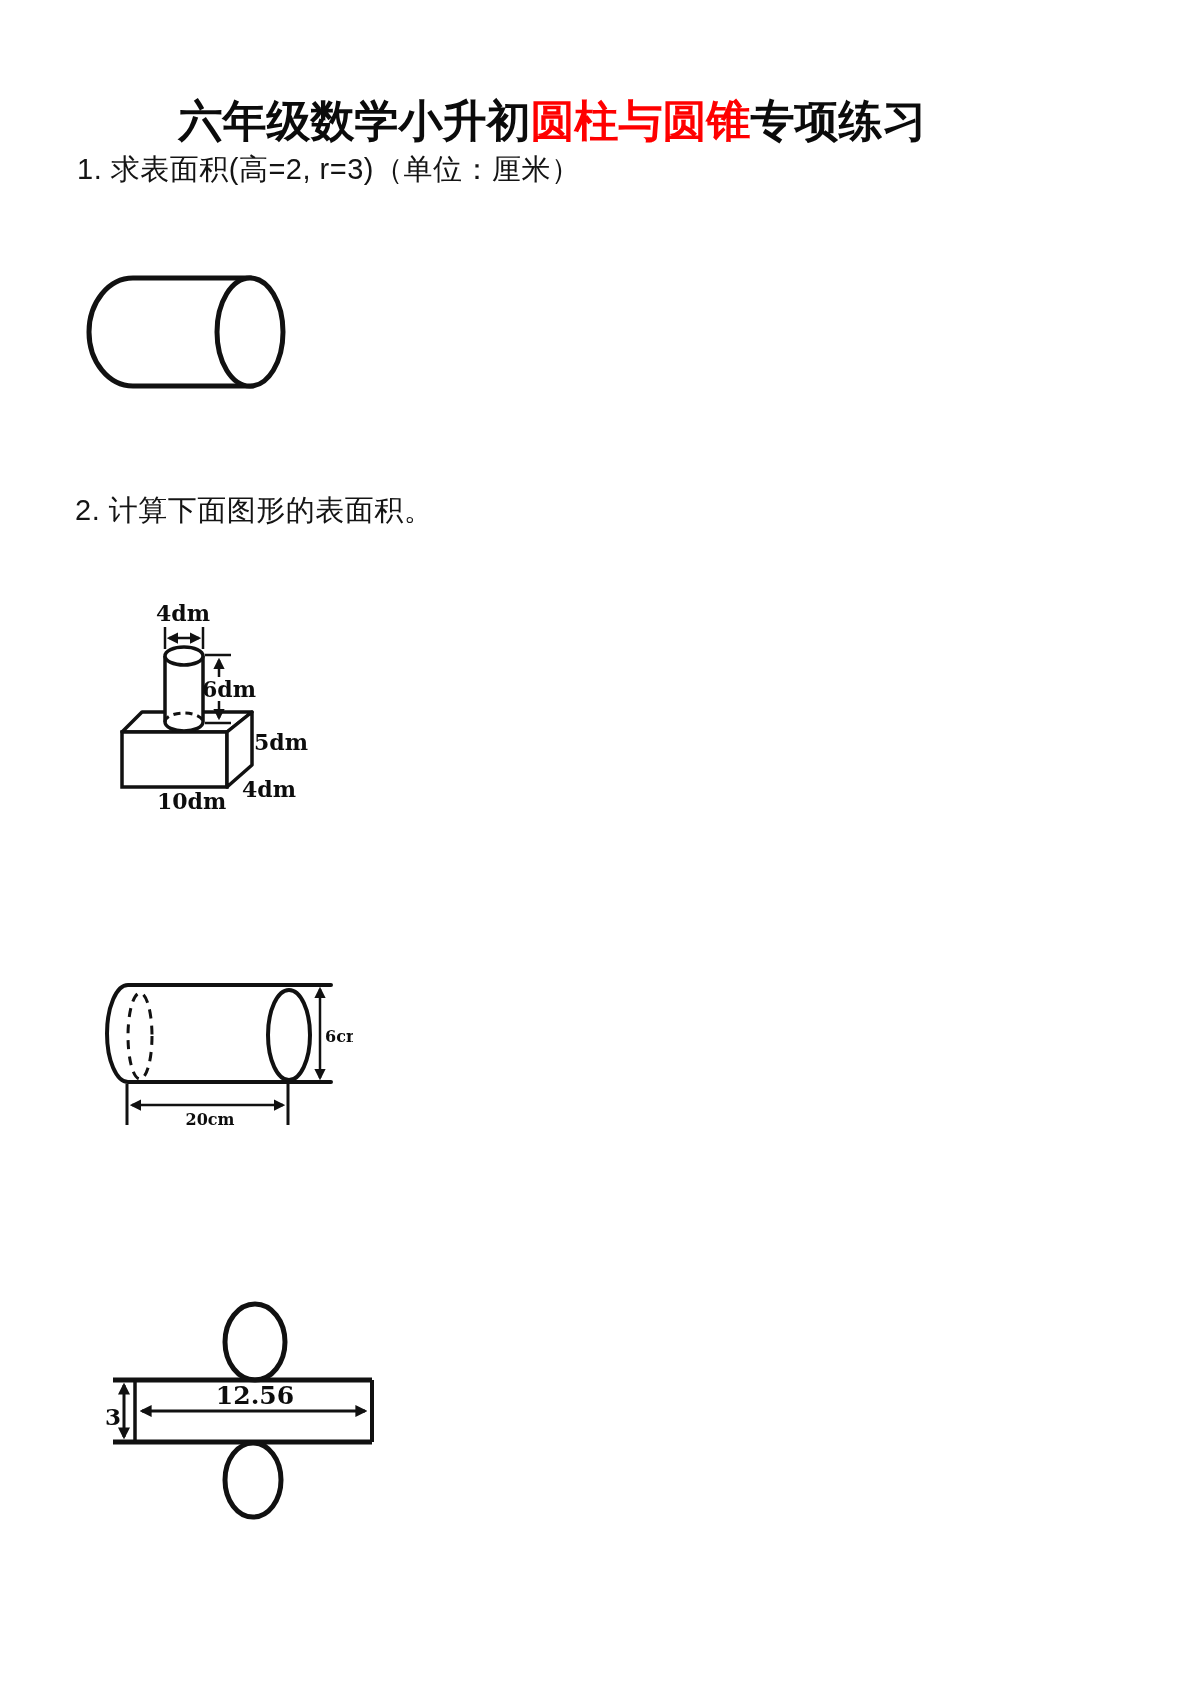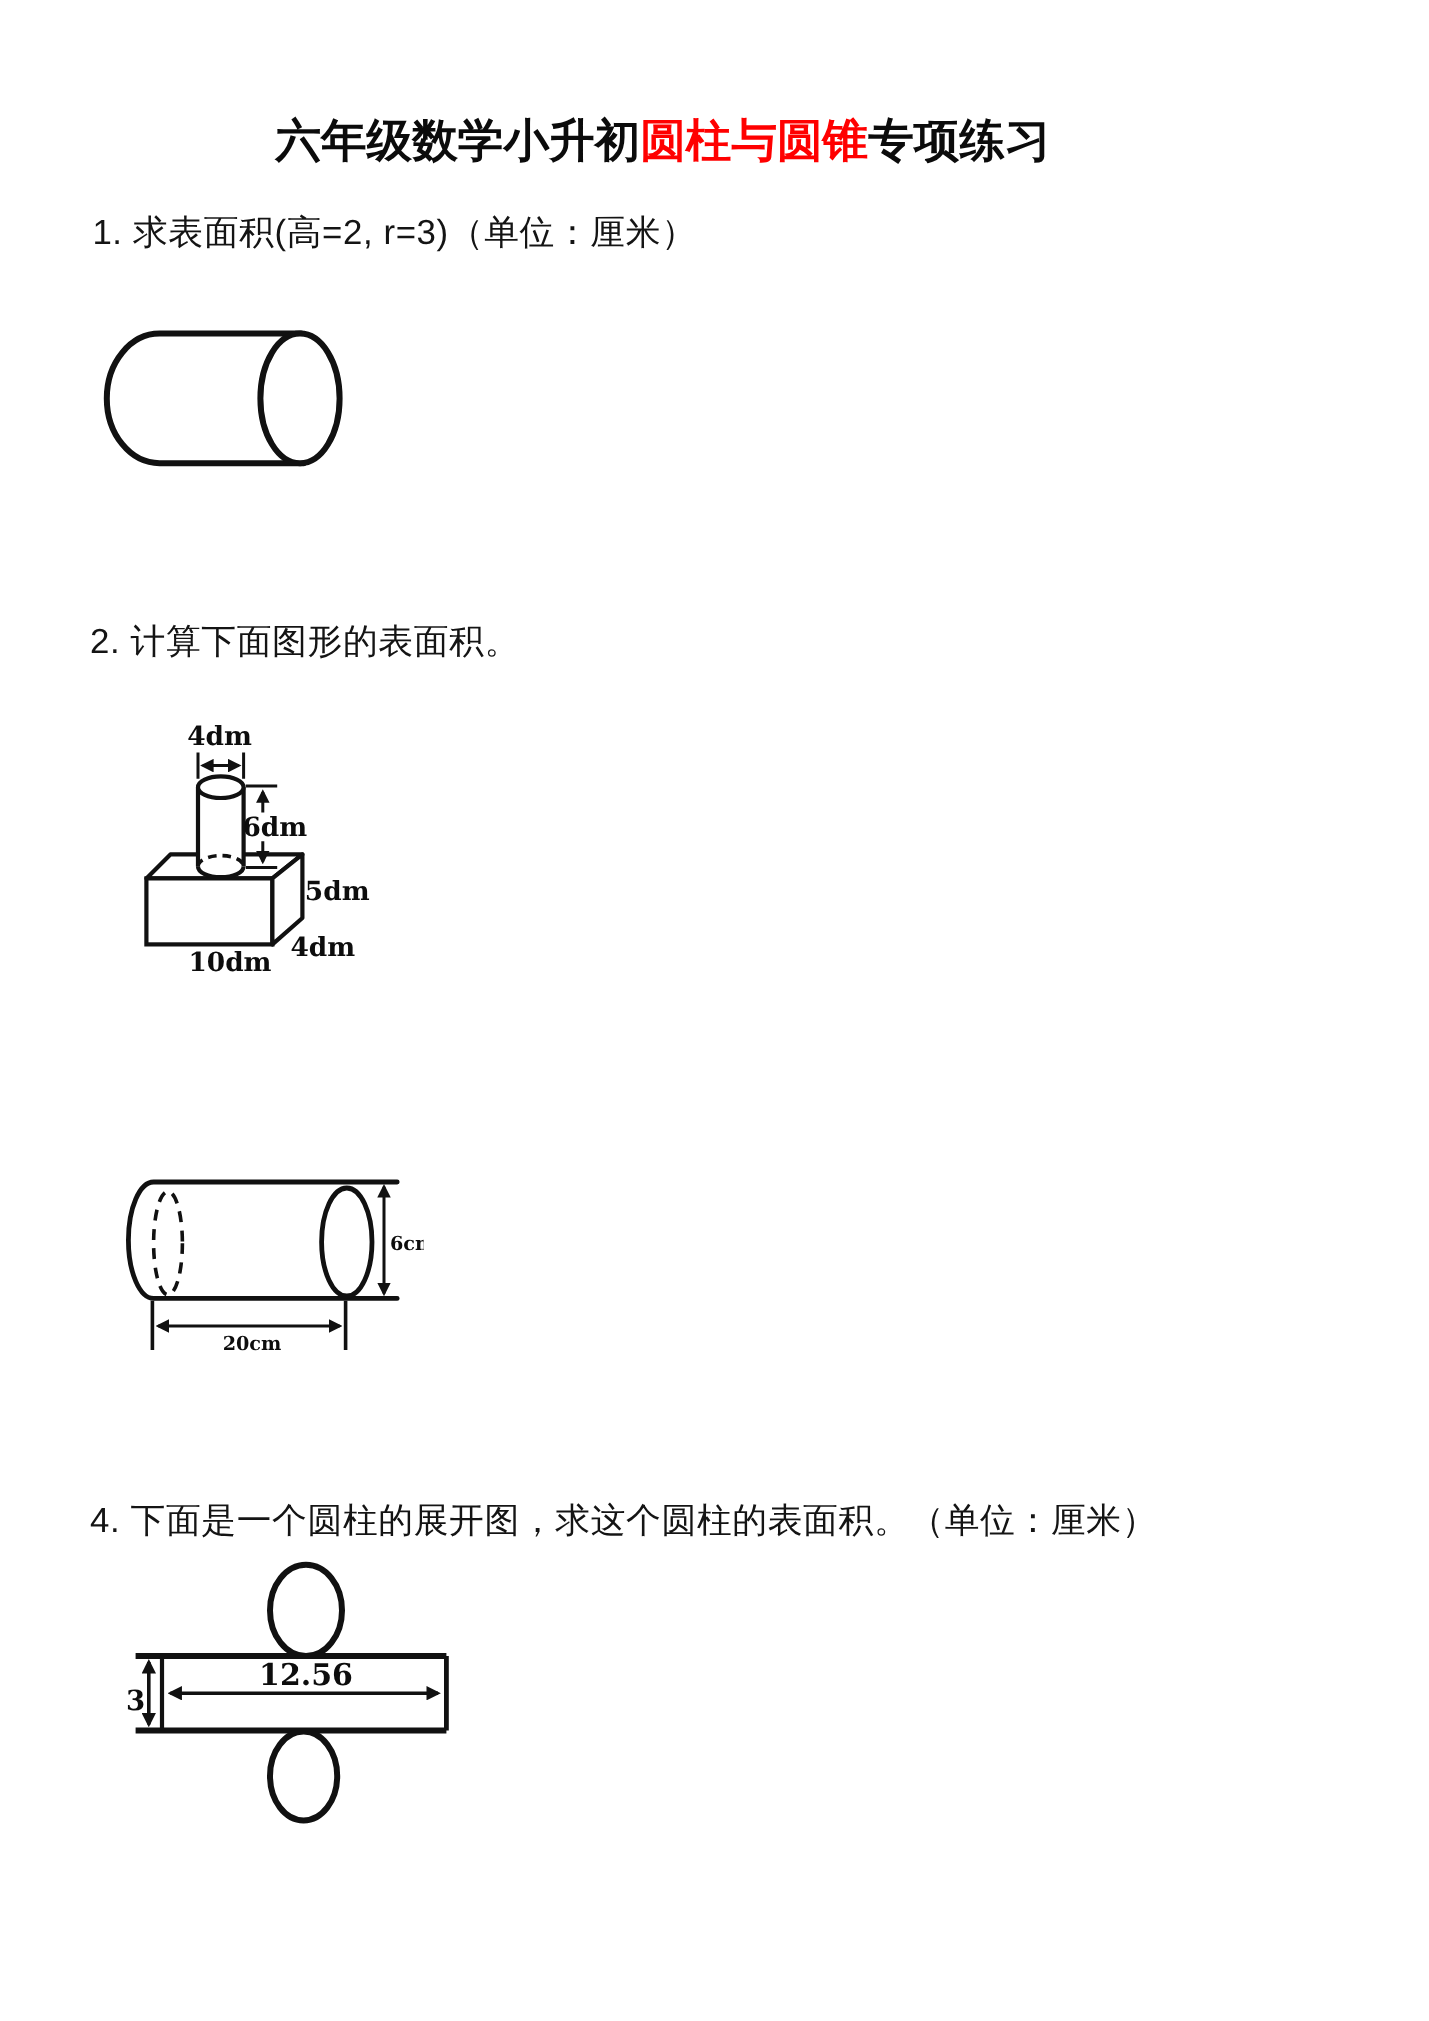--- a/index.html
+++ b/index.html
@@ -1,22 +1,22 @@
 <!DOCTYPE html>
 <html><head>
 <meta charset="utf-8">
 <style>
   * { margin:0; padding:0; box-sizing:border-box; }
   html,body { background:#ffffff; }
   .page { position:relative; width:1191px; height:1684px; background:#fff; overflow:hidden;
           font-family:"Liberation Sans",sans-serif; color:#131313; }
   .title { position:absolute; top:92px; left:0; width:1105px; text-align:center;
-           font-size:38px; font-weight:bold; color:#0b0b0b; white-space:nowrap; }
+           font-size:44px; font-weight:bold; color:#0b0b0b; white-space:nowrap; }
   .title .hl { color:#ff0000; }
-  .q { position:absolute; font-size:29px; color:#141414; white-space:nowrap; letter-spacing:0.5px;margin-top:24px; }
+  .q { position:absolute; font-size:29px; color:#141414; white-space:nowrap; letter-spacing:0.5px; }
   #q1{ top:150px; left:77px; }
   #q2{ top:491px; left:75px; }
   #q3{ top:889px; left:75px; }
   #q4{ top:1224px; left:75px; }
   .fig { position:absolute; }
   #fig1{ top:258px; left:85px; }
   #fig2{ top:593px; left:110px; }
   #fig3{ top:968px; left:88px; }
   #fig4{ top:1293px; left:100px; }
   .figtext { font-family:"DejaVu Serif",serif; font-weight:bold; fill:#0d0d0d; }
@@ -84,21 +84,20 @@
 
     <line x1="232" y1="21" x2="232" y2="110" stroke="#111" stroke-width="2.5" marker-start="url(#ah3)" marker-end="url(#ah3)"></line>
     <text x="237" y="74" class="figtext" font-size="16">6cm</text>
 
     <line x1="39" y1="116" x2="39" y2="157" stroke="#111" stroke-width="3"></line>
     <line x1="200" y1="116" x2="200" y2="157" stroke="#111" stroke-width="3"></line>
     <line x1="44" y1="137" x2="195" y2="137" stroke="#111" stroke-width="2.5" marker-start="url(#ah3)" marker-end="url(#ah3)"></line>
     <text x="122" y="157" text-anchor="middle" class="figtext" font-size="16">20cm</text>
   </svg>
 
-  <div id="q4" class="q">4. 下面是一个圆柱的展开图，求这个圆柱的表面积。（单位：厘米）</div>
 
   <svg id="fig4" class="fig" width="290" height="232" viewBox="0 0 290 232">
     <defs>
       <marker id="ah4" viewBox="0 0 10 10" refX="8" refY="5" markerWidth="4" markerHeight="4" orient="auto-start-reverse">
           <path d="M0 0L10 5L0 10z" fill="#111"></path>
         </marker>
     </defs>
     <ellipse cx="155" cy="49" rx="30" ry="38" fill="#fff" stroke="#111" stroke-width="5"></ellipse>
     <line x1="13" y1="87" x2="272" y2="87" stroke="#111" stroke-width="5"></line>
     <line x1="13" y1="149" x2="272" y2="149" stroke="#111" stroke-width="5"></line>

